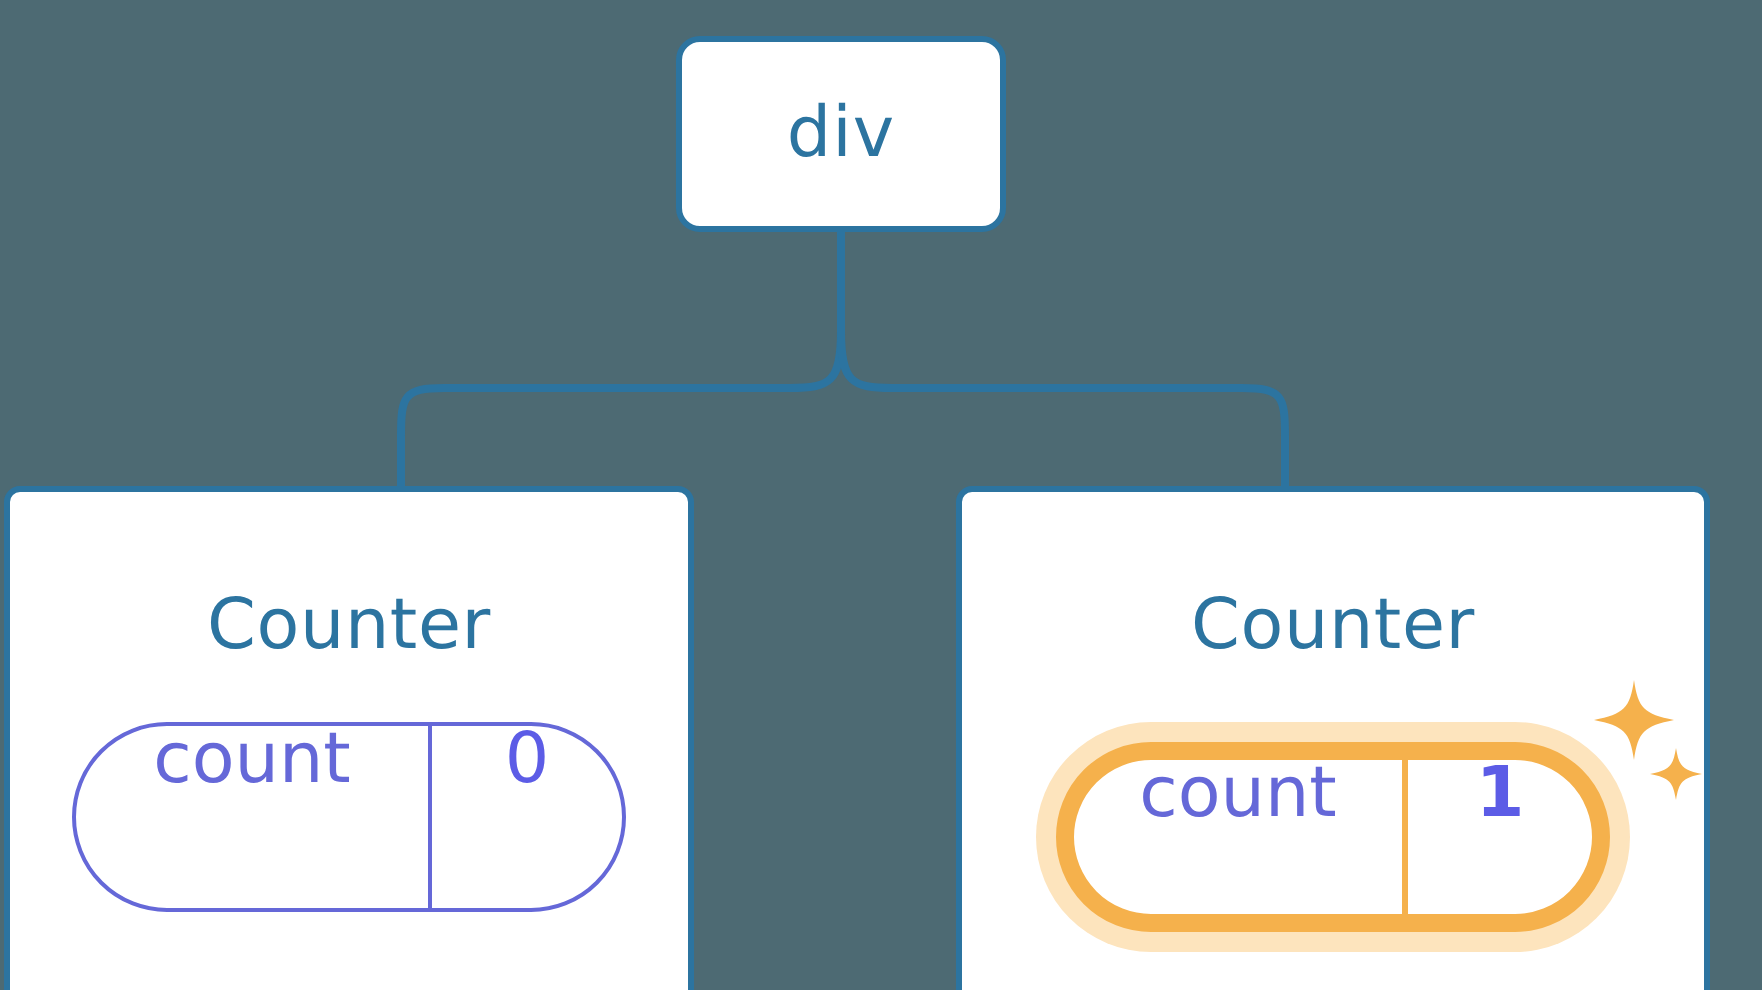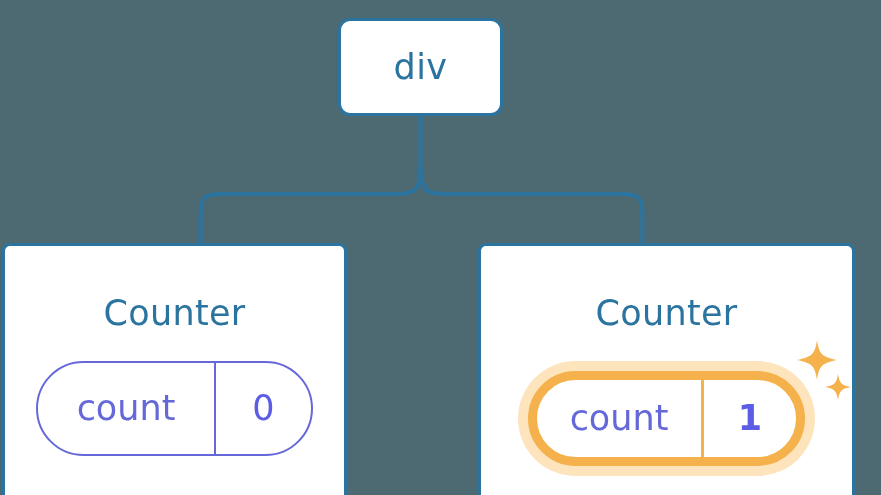--- a/index.html
+++ b/index.html
@@ -101,21 +101,20 @@
   .pill-plain {
     width: 277px;
     height: 95px;
     border: 2.5px solid #6568d8;
   }
   .pill-plain .pill-key {
     border-right: 2.5px solid #6568d8;
   }
   .pill-key, .pill-val {
     display: flex;
-    align-items: center;
     justify-content: center;
     box-sizing: border-box;
   }
   .pill-key {
     flex: 0 0 178px;
   }
   .pill-val {
     flex: 1 1 auto;
   }
   .key-text {

